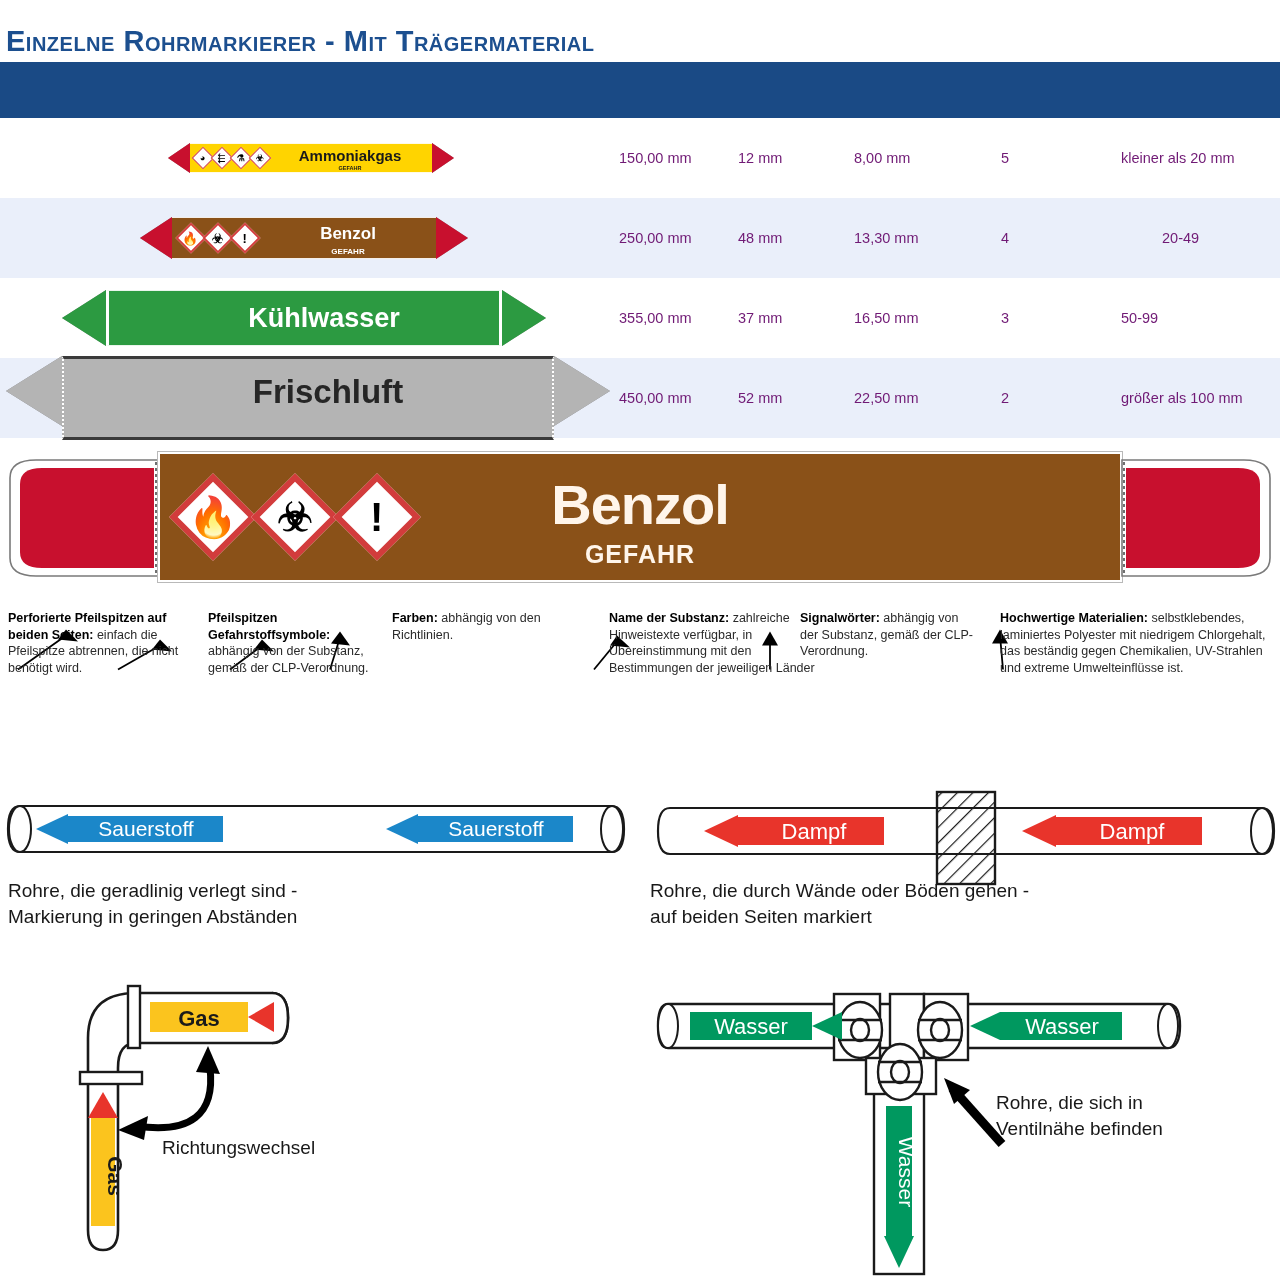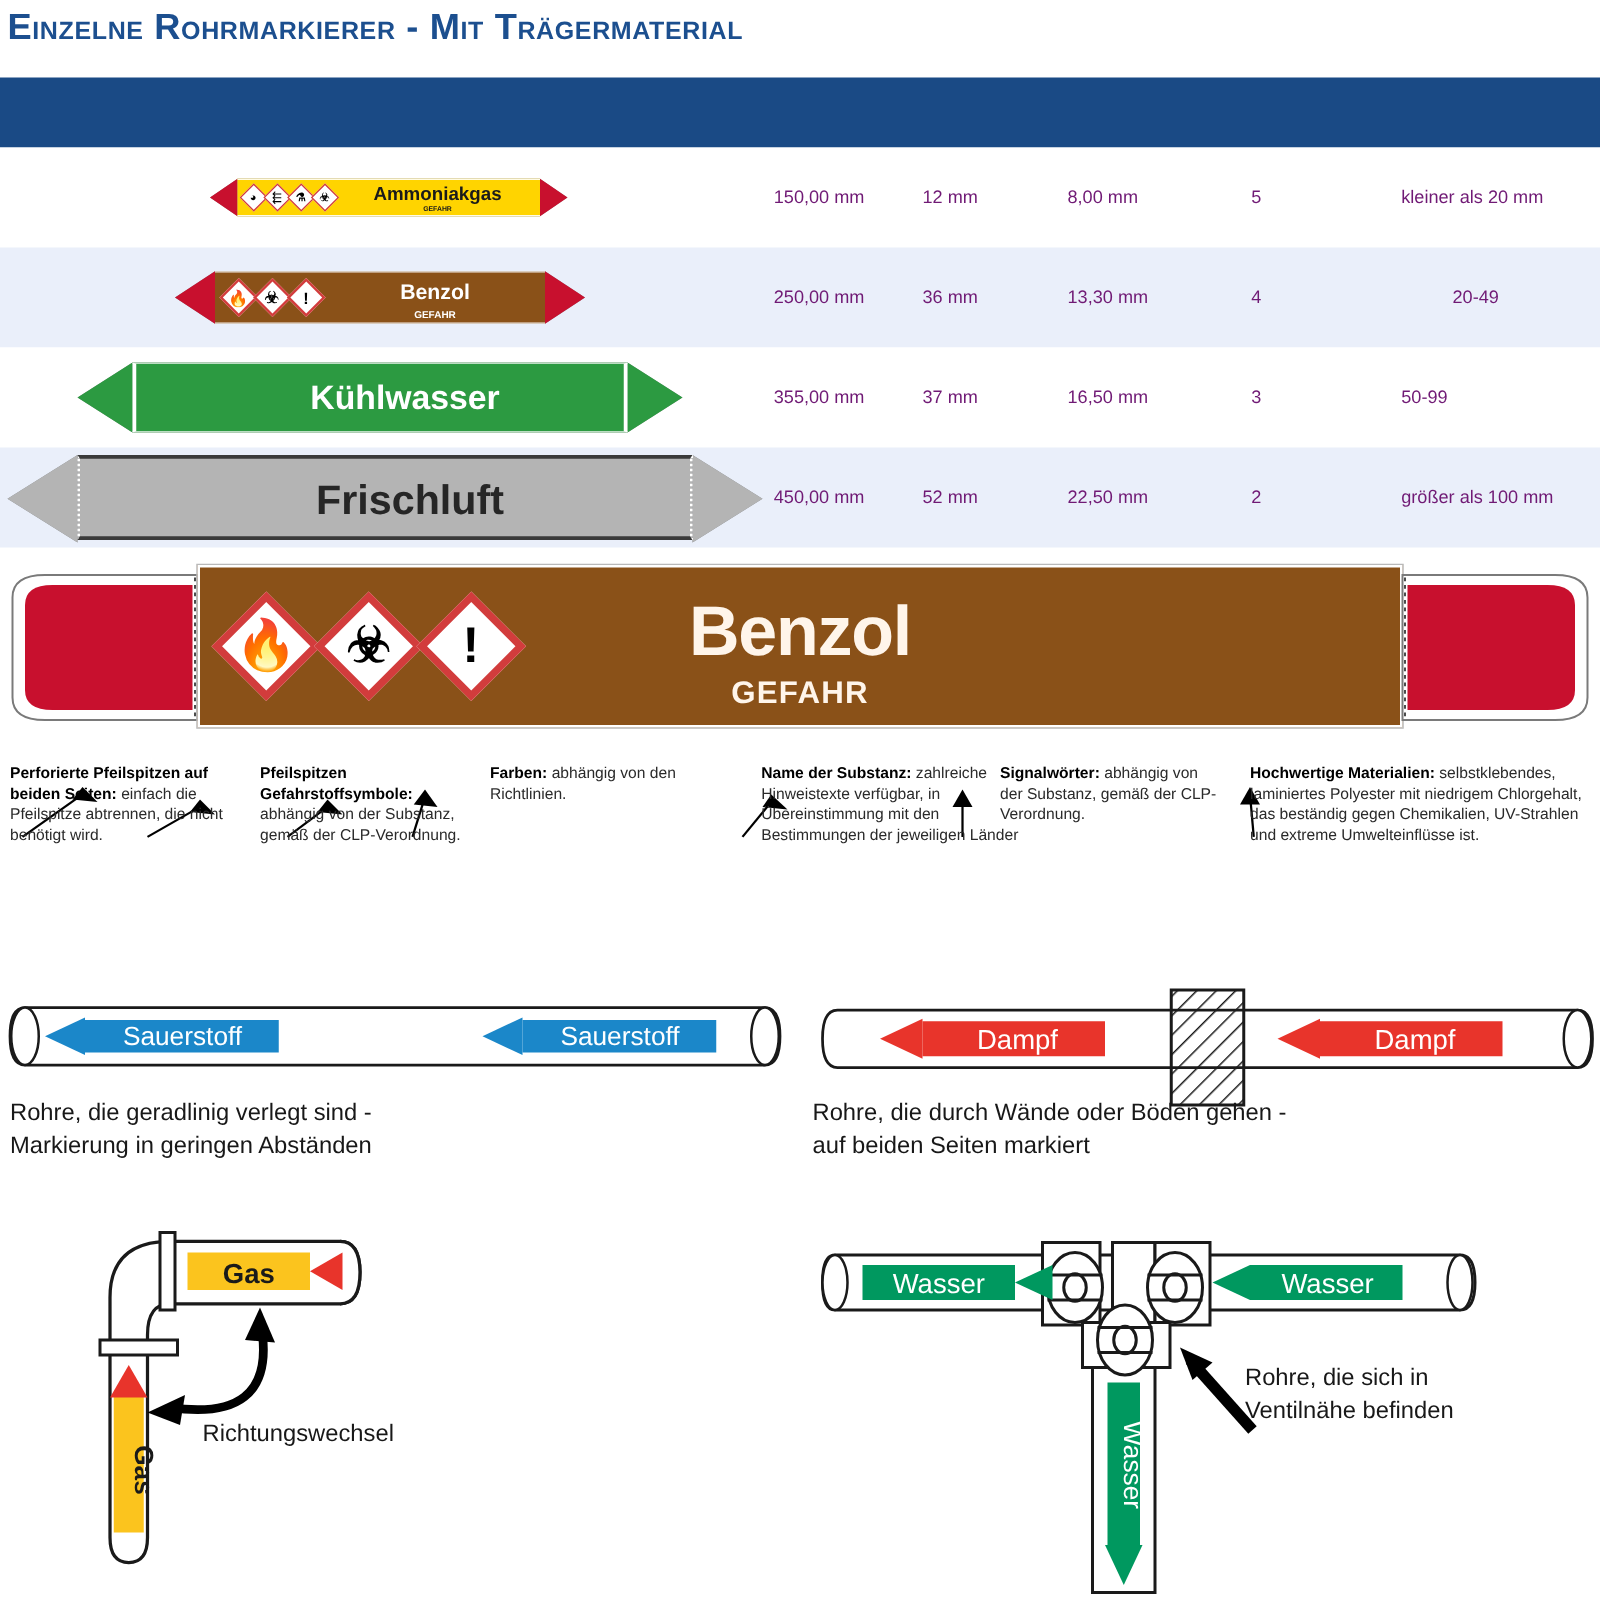--- a/index.html
+++ b/index.html
@@ -8,21 +8,21 @@
     width: 1280px; height: 1280px;
     background: #ffffff;
     font-family: "Liberation Sans", sans-serif;
     color: #1d1d1d;
     overflow: hidden;
   }
   .page { position: relative; width: 1280px; height: 1280px; }
 
   
   .page-title {
-    position: absolute; left: 6px; top: 6px;
+    position: absolute; left: 6px; top: 25px;
     font-size: 29px; font-weight: bold;
     color: #1c4f8f; letter-spacing: .5px;
     font-variant: small-caps; text-transform: capitalize;
     white-space: nowrap;
   }
 
   
   .table-header {
     position: absolute; left: 0; top: 62px;
     width: 1280px; height: 56px;
@@ -193,21 +193,21 @@
                 <span>!</span>
               </span>
           </div>
           <div class="mk-label" style="font-size:17px;top:7px;padding-left:88px;">Benzol</div>
           <div class="mk-sub" style="font-size:8px;top:29px;padding-left:88px;">GEFAHR</div>
         </div>
         <div class="mk-tip" style="border-top:21px solid transparent;border-bottom:21px solid transparent;border-left:32px solid #c8102e;"></div>
       </div>
     </div>
     <div class="cell" style="left:619px;">250,00 mm</div>
-    <div class="cell" style="left:738px;">36 mm</div>
+    <div class="cell" style="left:738px;">48 mm</div>
     <div class="cell" style="left:854px;">13,30 mm</div>
     <div class="cell" style="left:1001px;">4</div>
     <div class="cell" style="left:1121px;margin-left:41px;">20-49</div>
   </div>
 
   <div class="row plain" style="top:278px;">
     <div class="marker-wrap" style="left:62px;">
       <div class="marker" style="width:484px;height:56px;">
         <div class="mk-tip" style="border-top:28px solid transparent;border-bottom:28px solid transparent;border-right:44px solid #2c9a41;"></div>
         <div class="mk-body" style="background:#2c9a41;border-left:3px solid #fff;border-right:3px solid #fff;">
@@ -218,21 +218,21 @@
     </div>
     <div class="cell" style="left:619px;">355,00 mm</div>
     <div class="cell" style="left:738px;">37 mm</div>
     <div class="cell" style="left:854px;">16,50 mm</div>
     <div class="cell" style="left:1001px;">3</div>
     <div class="cell" style="left:1121px;">50-99</div>
   </div>
 
   <div class="row alt" style="top:358px;">
     <div class="marker-wrap" style="left:6px;">
-      <div class="marker" style="width:604px;height:68px;">
+      <div class="marker" style="width:604px;height:84px;">
         <div class="mk-tip" style="border-top:35px solid transparent;border-bottom:35px solid transparent;border-right:56px solid #b4b4b4;"></div>
         <div class="mk-body" style="background:#b4b4b4;border-top:3px solid #3a3a3a;border-bottom:3px solid #3a3a3a;border-left:2px dotted #fff;border-right:2px dotted #fff;">
           <div class="mk-label" style="font-size:33px;top:16px;color:#262626;">Frischluft</div>
         </div>
         <div class="mk-tip" style="border-top:35px solid transparent;border-bottom:35px solid transparent;border-left:56px solid #b4b4b4;"></div>
       </div>
     </div>
     <div class="cell" style="left:619px;">450,00 mm</div>
     <div class="cell" style="left:738px;">52 mm</div>
     <div class="cell" style="left:854px;">22,50 mm</div>

